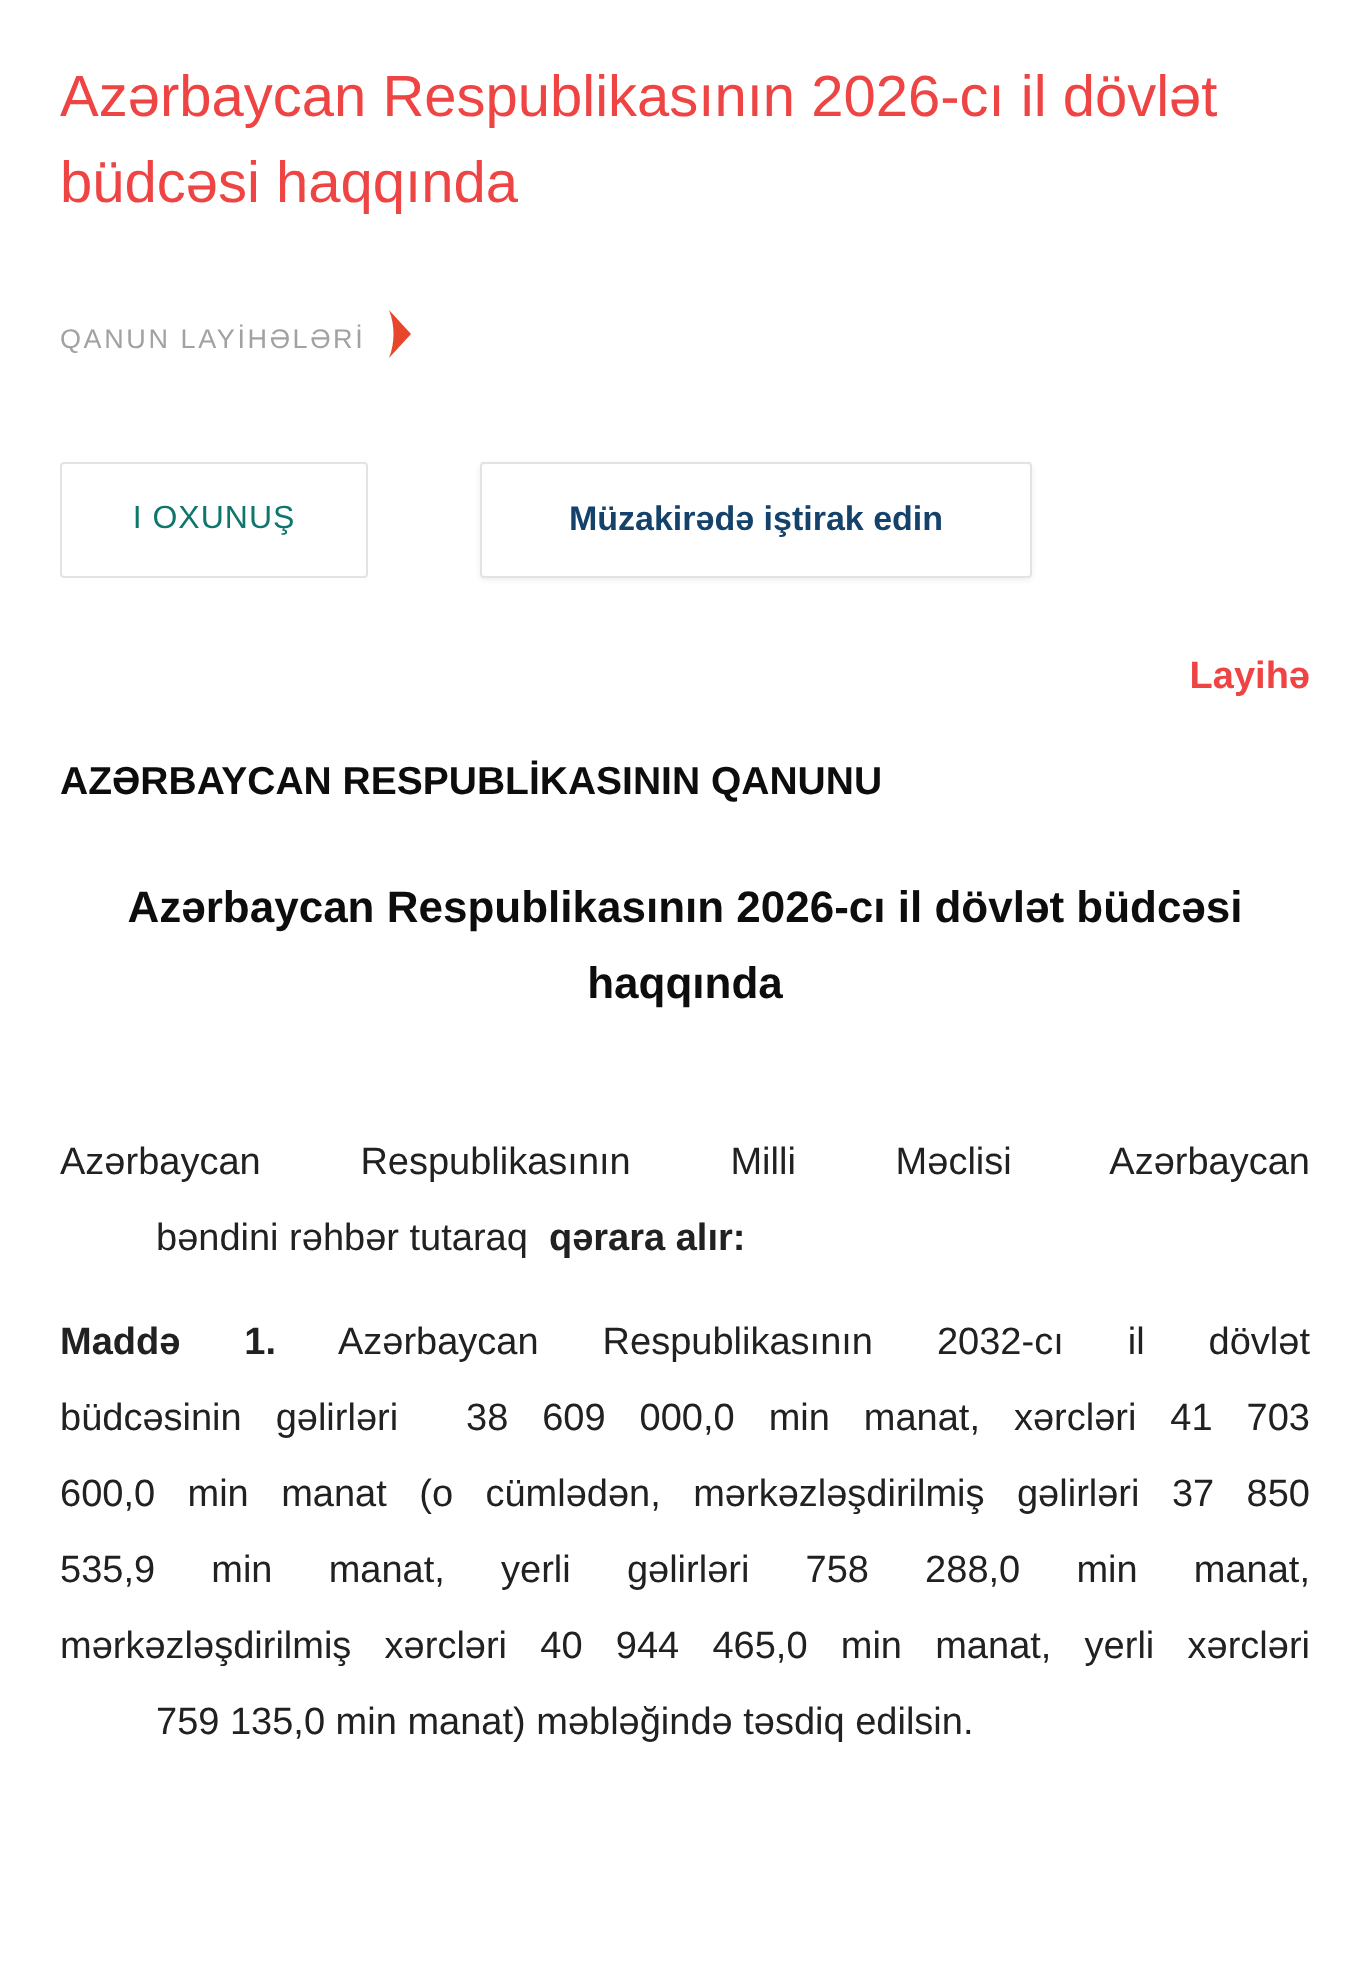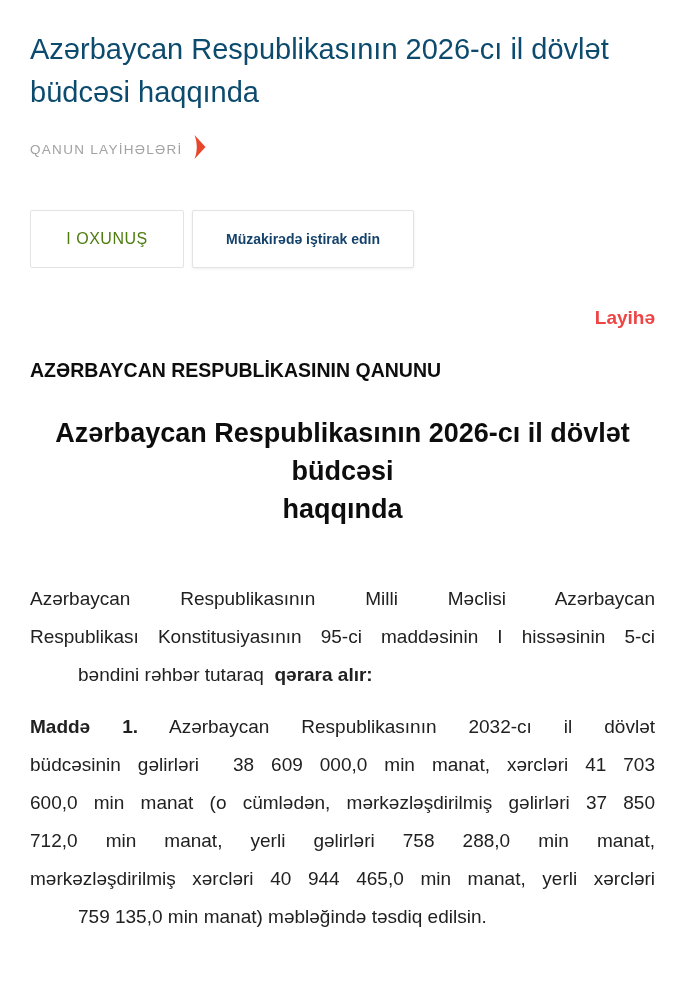--- a/index.html
+++ b/index.html
@@ -12,27 +12,27 @@
     color: #222;
   }
   .page { padding: 0 28px 0 30px; }
 
   
   .page-title {
     margin: 28px 0 0 0;
     font-size: 29px;
     font-weight: 400;
     line-height: 43px;
-    color: #0c4a6e;
+    color: #ef4444;
     max-width: 600px;
   }
 
   
   .category {
-    margin-top: 20px;
+    margin-top: 40px;
     display: flex;
     align-items: center;
     gap: 10px;
   }
   .category-label {
     font-size: 13.5px;
     color: #a2a2a2;
     letter-spacing: 1.3px;
     font-weight: 400;
     cursor: pointer;
@@ -52,51 +52,52 @@
     border-radius: 2px;
     display: flex;
     align-items: center;
     justify-content: center;
     cursor: pointer;
     font-family: "Liberation Sans", sans-serif;
     padding: 0 24px;
   }
   .tab-readings {
     width: 154px; box-sizing: border-box;
-    color: #4d7c0f;
+    color: #0f766e;
     font-size: 16px;
     letter-spacing: 0.5px;
     font-weight: 400;
   }
   .tab-discussion {
-    width: 222px; box-sizing: border-box;
+    width: 276px; box-sizing: border-box;
     color: #14426b;
-    font-size: 14px;
+    font-size: 17px;
     font-weight: 700;
     box-shadow: 0 1px 3px rgba(0,0,0,0.07);
+    margin-left: 48px;
   }
 
   
   .article { margin-top: 39px; }
   .draft-label {
     text-align: right;
     font-size: 19px;
     font-weight: 700;
     color: #ef4444;
   }
   .heading-law {
     margin-top: 30px;
     font-size: 19.5px;
     font-weight: 700;
     color: #0d0d0d;
   }
   .heading-sub {
     margin-top: 32px;
     text-align: center;
-    font-size: 27px;
+    font-size: 22px;
     font-weight: 700;
     color: #0d0d0d;
     line-height: 38px;
   }
   .paragraphs { margin-top: 52px; }
   .paragraph { margin: 0 0 14px 0; }
   .pline {
     font-size: 19px;
     line-height: 38px;
     color: #212121;
@@ -134,27 +135,26 @@
     <div class="heading-law">AZƏRBAYCAN RESPUBLİKASININ QANUNU</div>
 
     <div class="heading-sub">
       <div>Azərbaycan Respublikasının 2026-cı il dövlət büdcəsi</div>
       <div>haqqında</div>
     </div>
 
     <div class="paragraphs">
       <div class="paragraph">
           <div class="pline"><span>Azərbaycan Respublikasının Milli Məclisi Azərbaycan</span></div>
-          <div class="pline"><span>Respublikası Konstitusiyasının 95-ci maddəsinin I hissəsinin 5-ci</span></div>
           <div class="pline last"><span>bəndini rəhbər tutaraq&nbsp; </span><span class="b">qərara alır:</span></div>
         </div>
       <div class="paragraph">
           <div class="pline"><span class="b">Maddə 1.</span><span> Azərbaycan Respublikasının 2032-cı il dövlət</span></div>
           <div class="pline"><span>büdcəsinin gəlirləri&nbsp; 38 609 000,0 min manat, xərcləri 41 703</span></div>
           <div class="pline"><span>600,0 min manat (o cümlədən, mərkəzləşdirilmiş gəlirləri 37 850</span></div>
-          <div class="pline"><span>712,0 min manat, yerli gəlirləri 758 288,0 min manat,</span></div>
+          <div class="pline"><span>535,9 min manat, yerli gəlirləri 758 288,0 min manat,</span></div>
           <div class="pline"><span>mərkəzləşdirilmiş xərcləri 40 944 465,0 min manat, yerli xərcləri</span></div>
           <div class="pline last"><span>759 135,0 min manat) məbləğində təsdiq edilsin.</span></div>
         </div>
     </div>
 
   </div>
 </div>
 
 </body></html>

